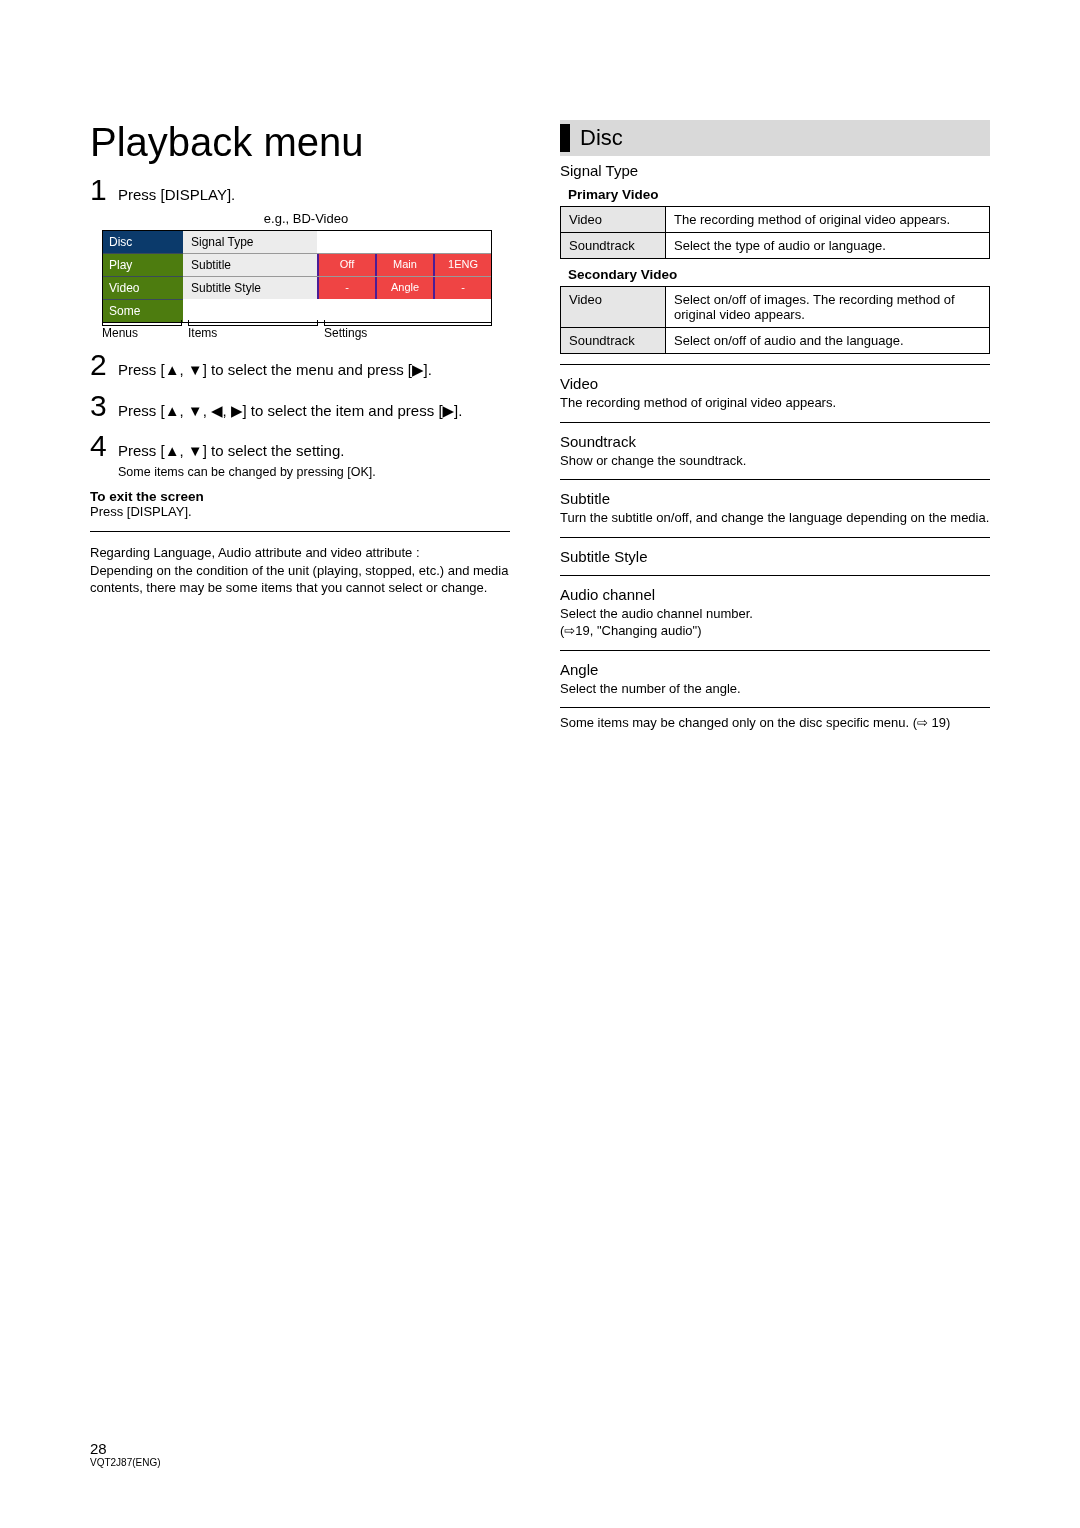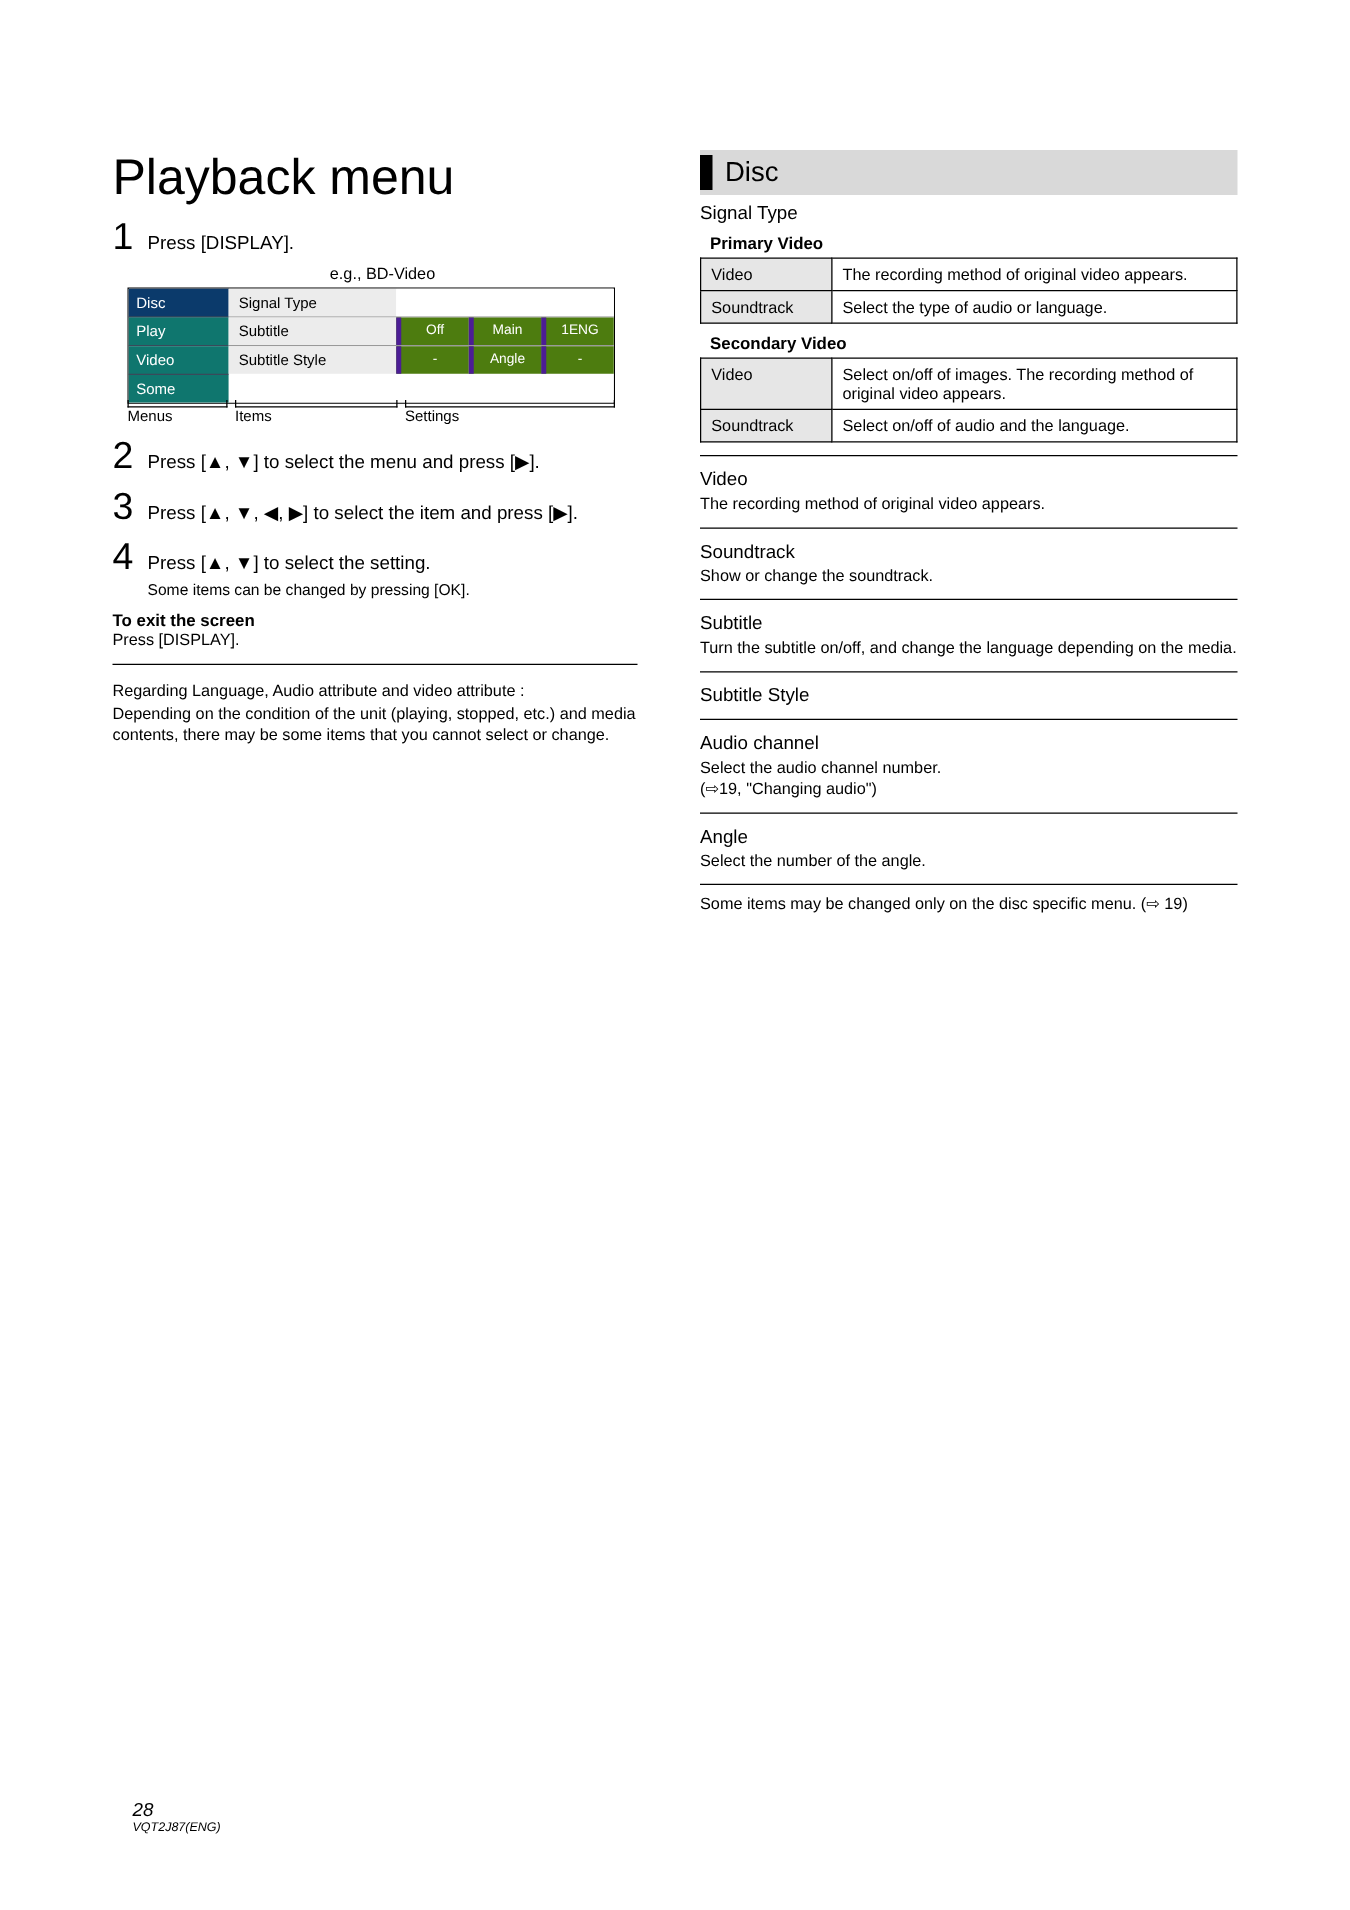--- a/index.html
+++ b/index.html
@@ -64,21 +64,21 @@
   .menu-wrap { margin: 0 0 4px 12px; width: 390px; }
   .menu-top { display: flex; border: 1px solid #000; }
   .menu-left-panel {
     width: 80px;
     background: #fff;
     font-size: 12px;
   }
   .menu-left-panel .cell {
     padding: 4px 6px;
     border-bottom: 1px solid #3a4a5a;
-    background: #0f766e;
+    background: #4d7c0f;
     color: #fff;
   }
   .menu-left-panel .cell.sel { background: #0b3a6b; color: #fff; }
   .menu-left-panel .cell:last-child { border-bottom: none; }
   .menu-right-panel {
     flex: 1;
     background: #fff;
   }
   .row-items {
     display: flex;
@@ -87,25 +87,25 @@
     align-items: stretch;
   }
   .row-items:last-child { border-bottom: none; }
   .row-items .item-label {
     flex: 1.4;
     background: #ececec;
     padding: 4px 8px;
   }
   .row-items .setting {
     flex: 0 0 58px;
-    background: #4d7c0f;
+    background: #ef4444;
     color: #fff;
     text-align: center;
     padding: 4px 2px;
-    border-left: 4px solid #4c1d95;
+    border-left: 2px solid #4c1d95;
     font-size: 11px;
   }
   .row-items .blank { background: #fff; border-left: none; }
   .bracket-row {
     display: flex;
     font-size: 12px;
     margin-top: 2px;
   }
   .bracket-row .seg {
     text-align: center;
@@ -181,23 +181,22 @@
   }
   .entry .etxt {
     font-size: 13px;
     line-height: 1.35;
     margin-top: 2px;
   }
   .hr-sep { border: none; border-top: 1px solid #000; margin-top: 10px; }
 
   .footer {
     position: absolute;
-    left: 106px;
+    left: 90px;
     bottom: 60px;
-    font-style: italic;
   }
   .footer .pg { font-size: 15px; }
   .footer .code { font-size: 10px; }
 
   .arrow-glyph { font-family: Arial, sans-serif; }
 </style>
 </head>
 <body>
 
 <div class="columns">

